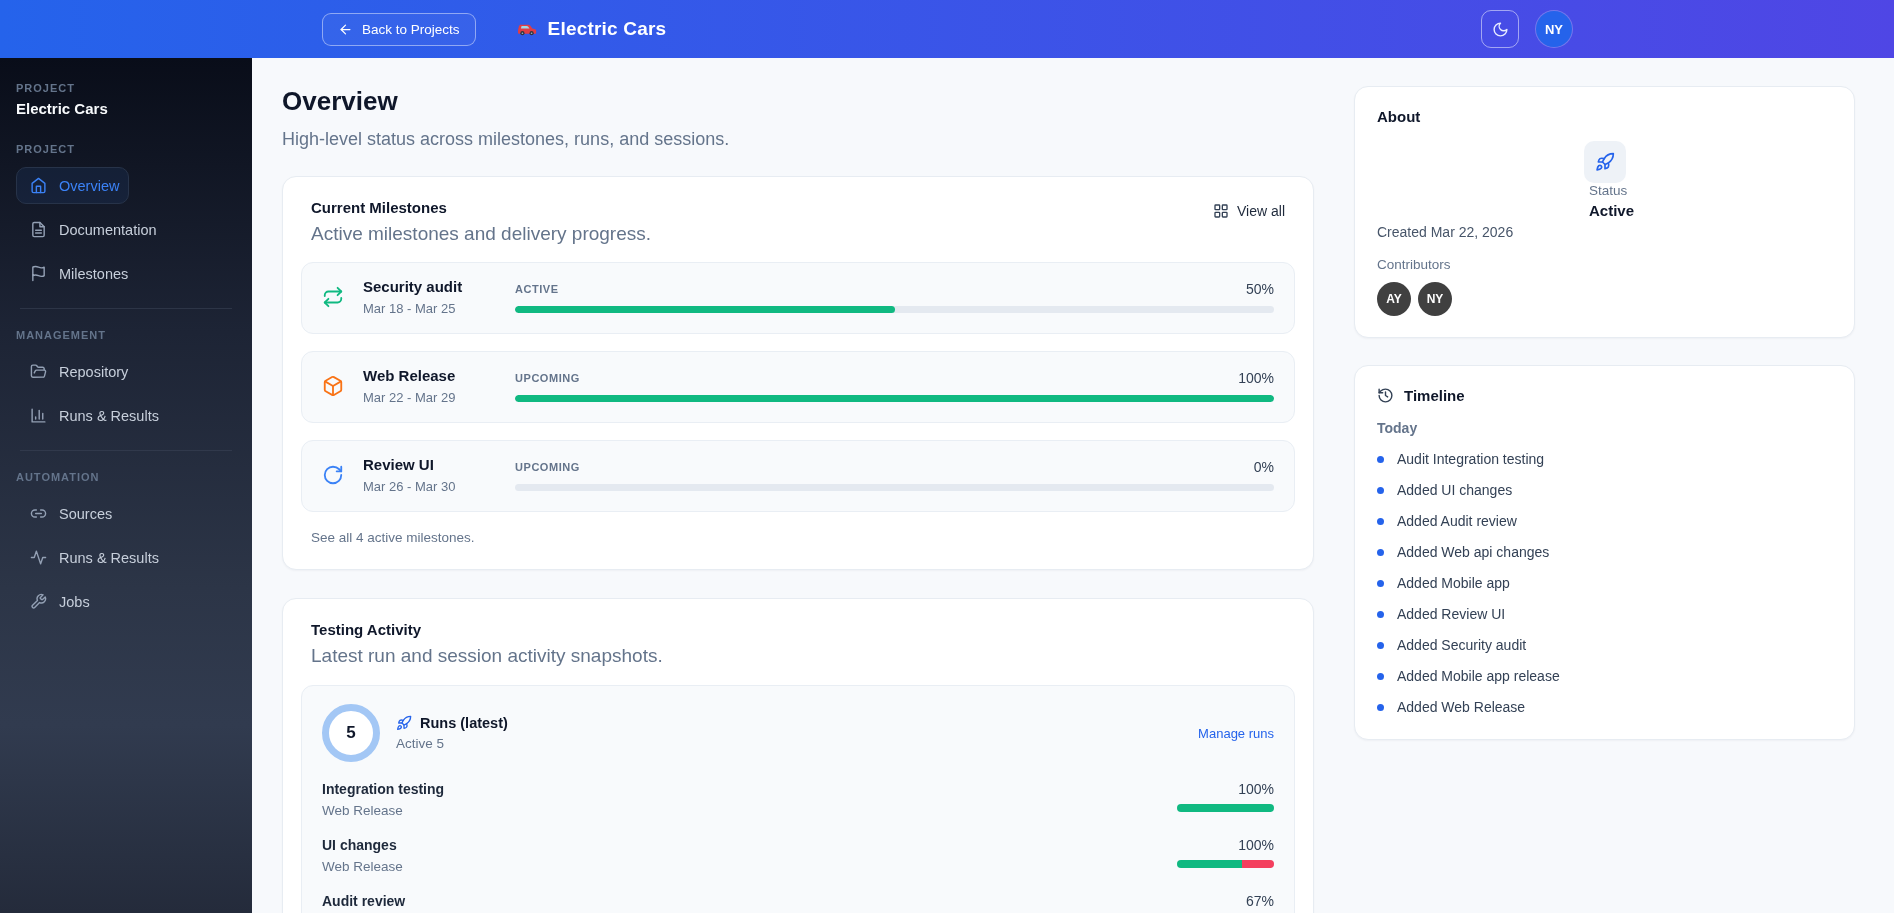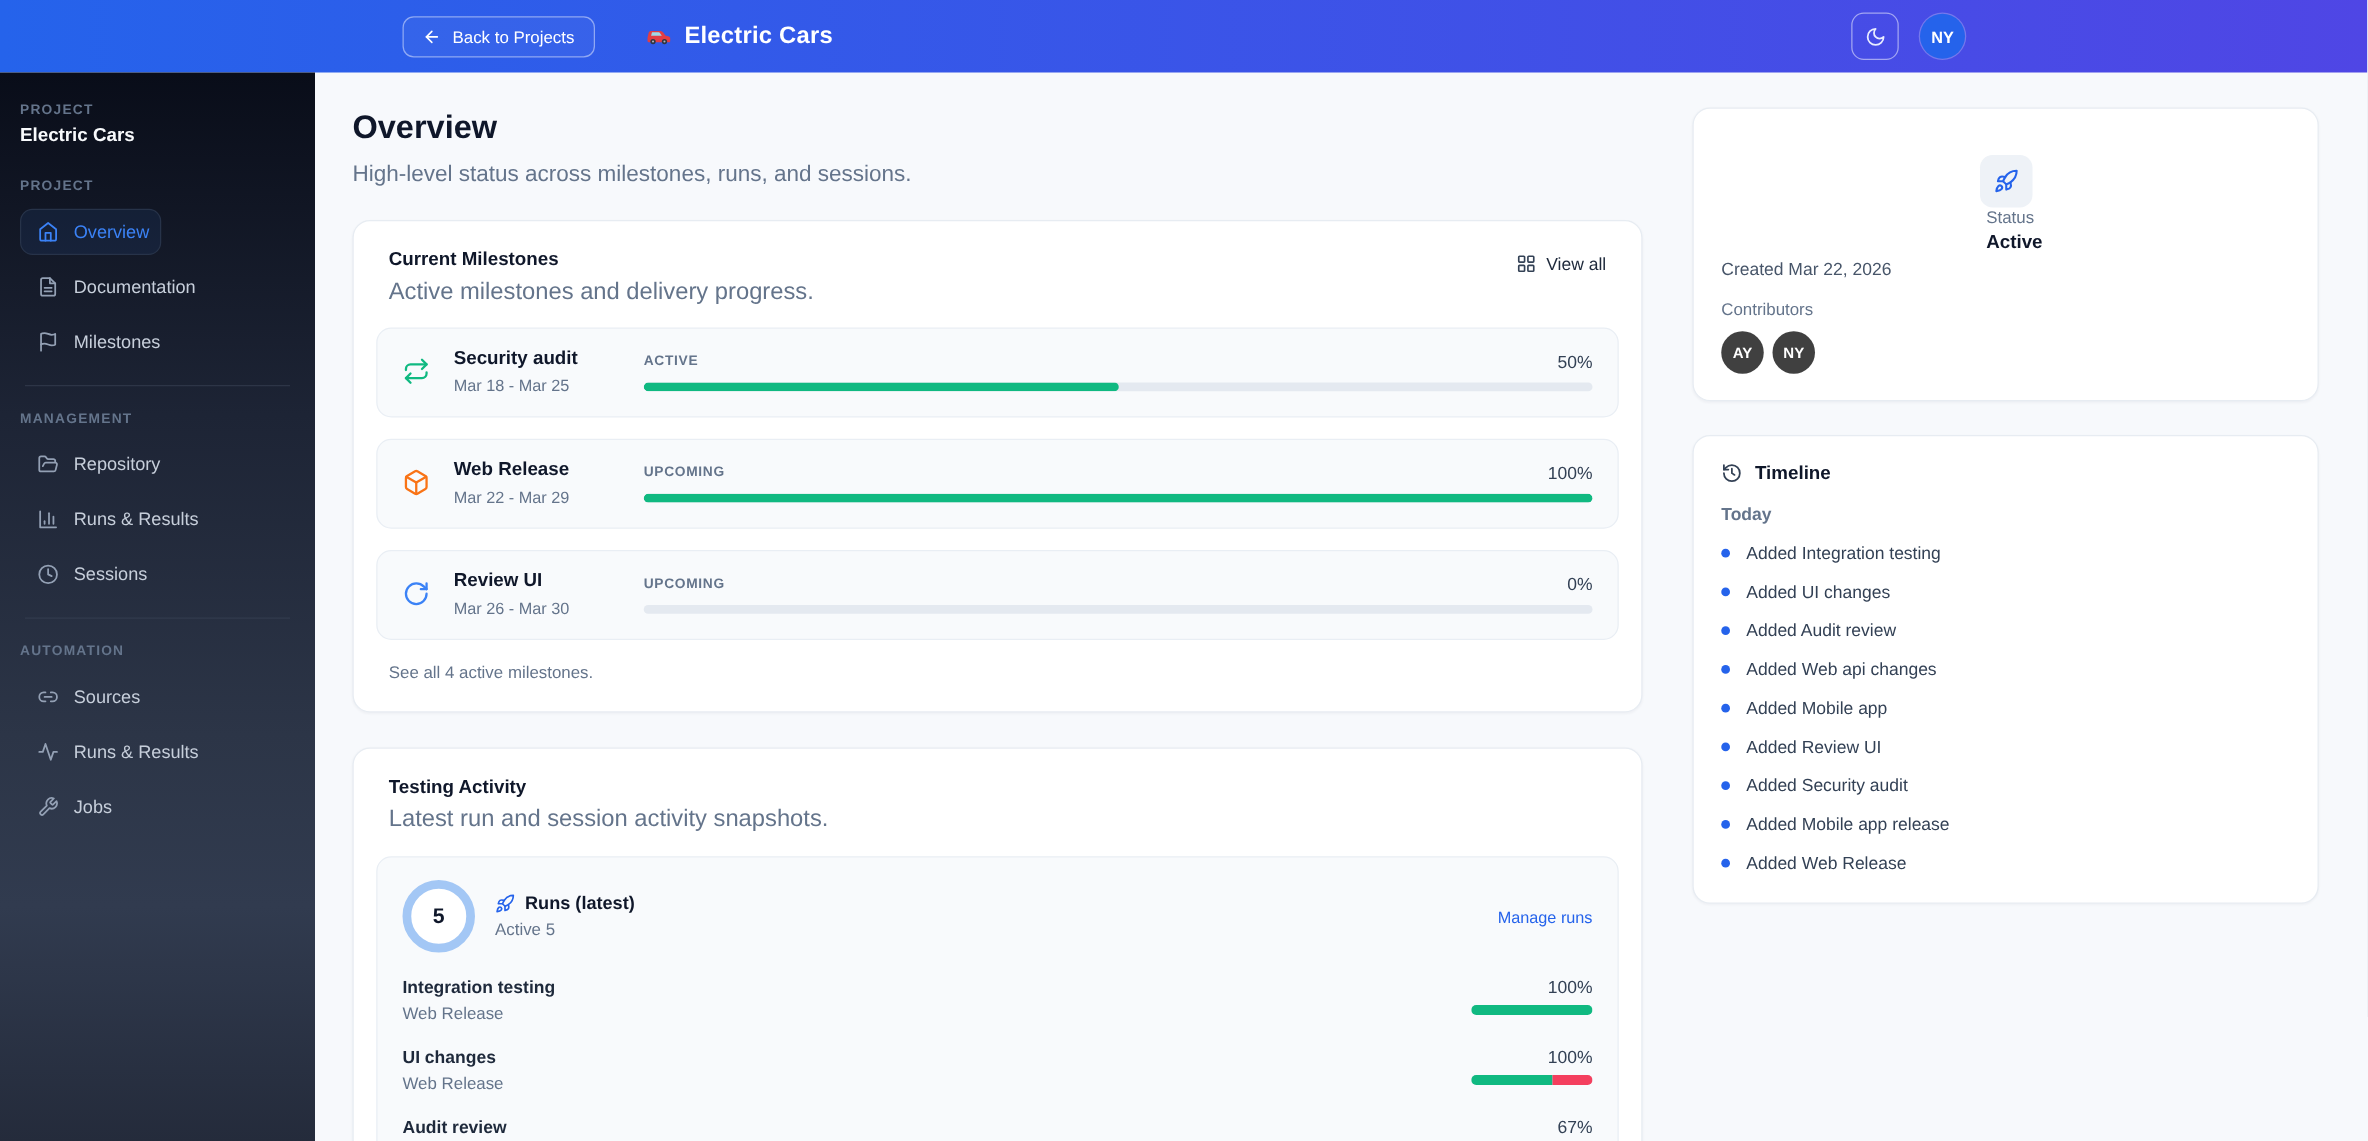--- a/index.html
+++ b/index.html
@@ -194,29 +194,20 @@
         <span>
             <svg width="17" height="17" viewBox="0 0 24 24" fill="none" stroke-width="2" stroke-linecap="round" stroke-linejoin="round">
               <path d="M3 3v18h18"></path>
               <path d="M18 17V9"></path>
               <path d="M13 17V5"></path>
               <path d="M8 17v-3"></path>
             </svg>
           </span>
         <span>Runs &amp; Results</span>
       </div>
-      <div class="nav-item">
-        <span>
-            <svg width="17" height="17" viewBox="0 0 24 24" fill="none" stroke-width="2" stroke-linecap="round" stroke-linejoin="round">
-              <circle cx="12" cy="12" r="10"></circle>
-              <polyline points="12 6 12 12 16 14"></polyline>
-            </svg>
-          </span>
-        <span>Sessions</span>
-      </div>
 
       <div class="side-divider"></div>
       <div class="nav-section-label">AUTOMATION</div>
 
       <div class="nav-item">
         <span>
             <svg width="17" height="17" viewBox="0 0 24 24" fill="none" stroke-width="2" stroke-linecap="round" stroke-linejoin="round">
               <path d="M9 17H7A5 5 0 0 1 7 7h2"></path>
               <path d="M15 7h2a5 5 0 1 1 0 10h-2"></path>
               <line x1="8" x2="16" y1="12" y2="12"></line>
@@ -407,20 +398,21 @@
                   <div class="seg-red" style="width: 0%;"></div>
                 </div>
               </div>
             </div>
           </div>
         </section>
       </div>
 
       <aside class="aside-col">
         <section class="card about">
+          <div class="card-title">About</div>
           <div class="about-status">
             <div class="about-icon-box">
               <span>
                 <svg width="20" height="20" viewBox="0 0 24 24" fill="none" stroke="#2563eb" stroke-width="2" stroke-linecap="round" stroke-linejoin="round">
                     <path d="M4.5 16.5c-1.5 1.26-2 5-2 5s3.74-.5 5-2c.71-.84.7-2.13-.09-2.91a2.18 2.18 0 0 0-2.91-.09z"></path>
                     <path d="m12 15-3-3a22 22 0 0 1 2-3.95A12.88 12.88 0 0 1 22 2c0 2.72-.78 7.5-6 11a22.35 22.35 0 0 1-4 2z"></path>
                     <path d="M9 12H4s.55-3.03 2-4c1.62-1.08 5 0 5 0"></path>
                     <path d="M12 15v5s3.03-.55 4-2c1.08-1.62 0-5 0-5"></path>
                   </svg>
               </span>
@@ -446,21 +438,21 @@
                   <path d="M3 3v5h5"></path>
                   <path d="M12 7v5l3 2"></path>
                 </svg>
             </span>
             <span class="tl-title">Timeline</span>
           </div>
           <div class="tl-group">Today</div>
           <ul class="tl-list">
             <li class="tl-item">
                 <span class="tl-dot"></span>
-                <span>Added Integration testing</span>
+                <span>Audit Integration testing</span>
               </li>
             <li class="tl-item">
                 <span class="tl-dot"></span>
                 <span>Added UI changes</span>
               </li>
             <li class="tl-item">
                 <span class="tl-dot"></span>
                 <span>Added Audit review</span>
               </li>
             <li class="tl-item">

